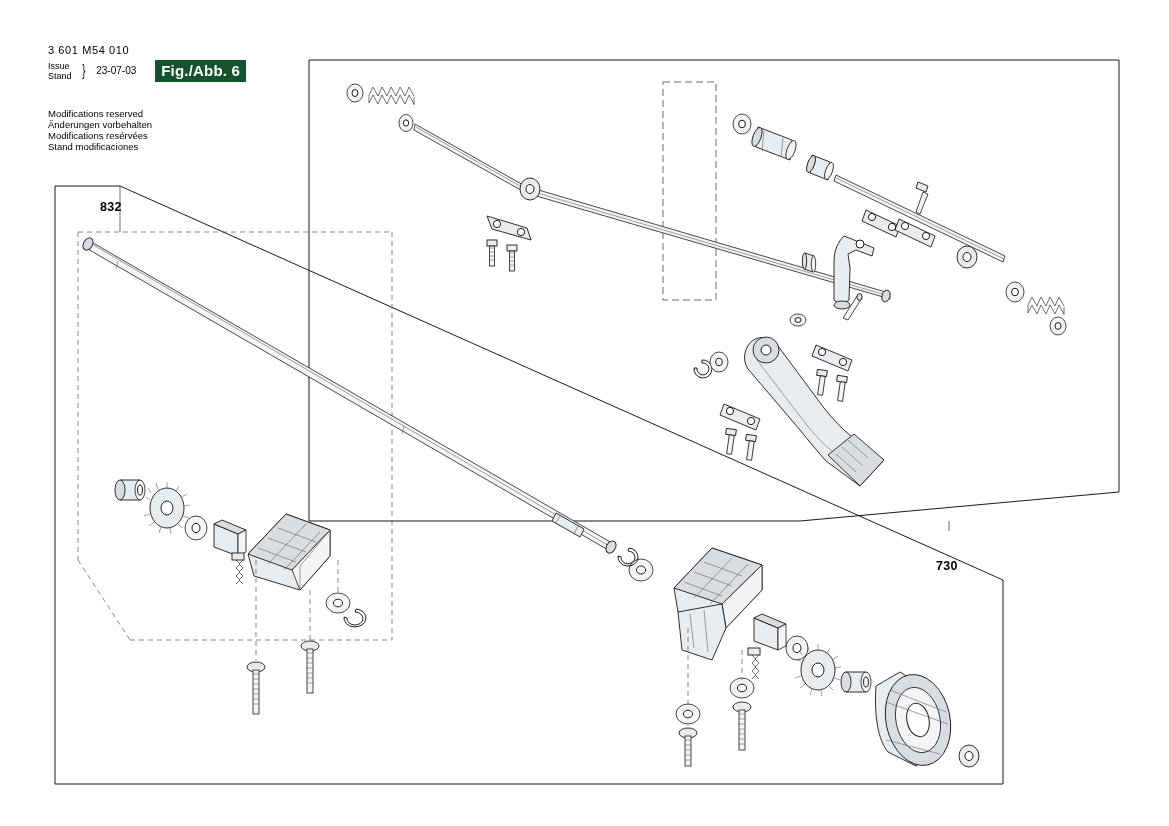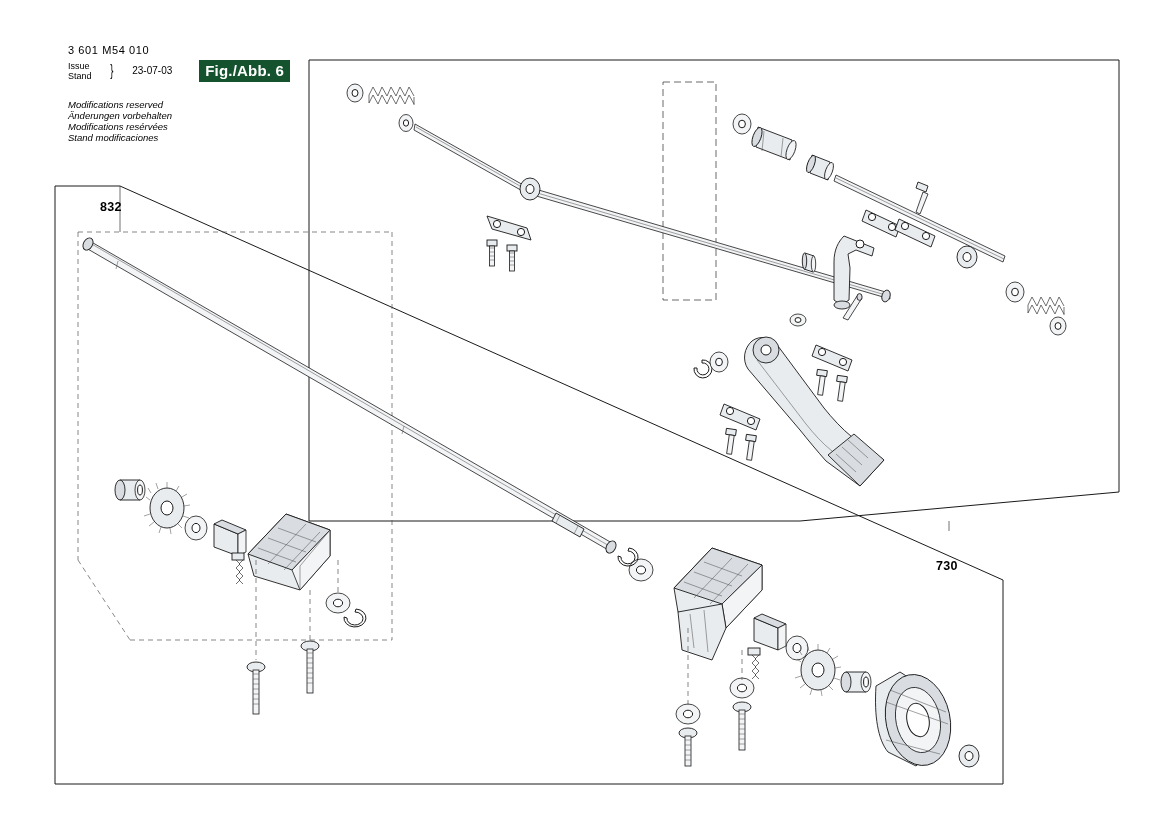--- a/index.html
+++ b/index.html
@@ -17,34 +17,34 @@
   }
   #sheet {
     position: absolute;
     left: 0; top: 0;
     width: 1169px;
     height: 826px;
   }
   
   .meta {
     position: absolute;
-    left: 68px;
+    left: 48px;
     top: 44px;
     width: 260px;
   }
   .meta-number {
     font-size: 11px;
     letter-spacing: 0.6px;
     line-height: 13px;
     margin-bottom: 3px;
   }
   .issue-row {
     display: flex;
     align-items: center;
-    gap: 16px;
+    gap: 8px;
   }
   .issue-labels {
     font-size: 9px;
     line-height: 10px;
     display: flex;
     flex-direction: column;
   }
   .brace {
     font-size: 17px;
     line-height: 20px;
@@ -61,24 +61,23 @@
     background: #14532d;
     color: #fff;
     font-size: 15px;
     font-weight: bold;
     padding: 2px 6px 3px 6px;
     line-height: 17px;
     letter-spacing: 0.2px;
     white-space: nowrap;
   }
   .mods {
-    margin-top: 17px;
+    margin-top: 26px;
     font-size: 9.5px;
     line-height: 11px;
-    font-style: italic;
   }
   
   .callout {
     position: absolute;
     font-size: 12.5px;
     font-weight: bold;
     letter-spacing: 0.3px;
     margin-top: 28px;
   }
   #callout-832 { left: 100px; top: 172px; }

